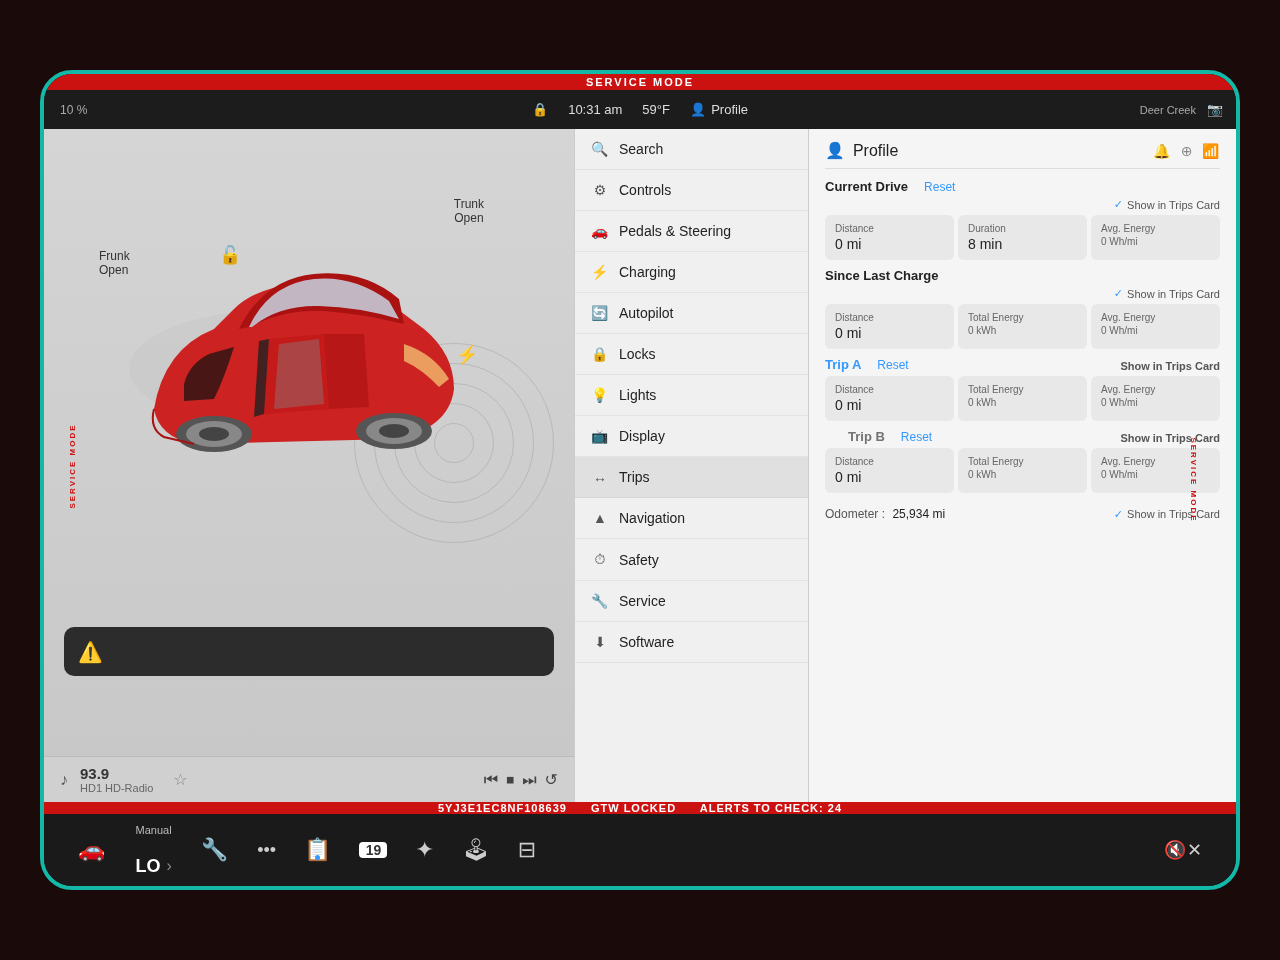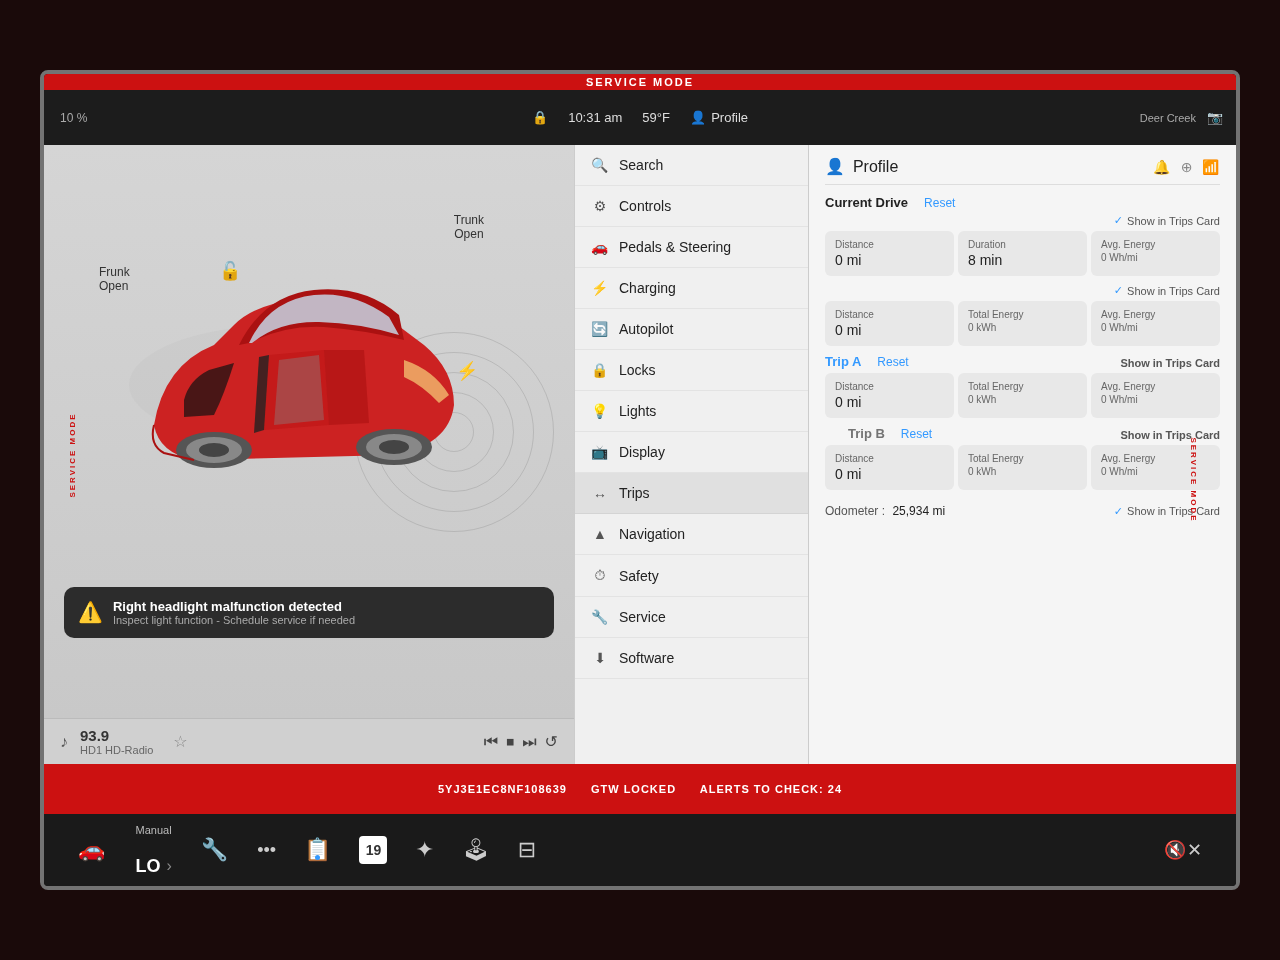--- a/index.html
+++ b/index.html
@@ -10,22 +10,22 @@
       align-items: center;
       width: 1280px;
       height: 960px;
       font-family: -apple-system, BlinkMacSystemFont, 'Segoe UI', sans-serif;
       overflow: hidden;
     }
     .screen-outer {
       width: 1200px;
       height: 820px;
       background: #111;
-      border-radius: 8px;
-      border: 4px solid #737373;
+      border-radius: 32px;
+      border: 4px solid #14b8a6;
       overflow: hidden;
       position: relative;
       display: flex;
       flex-direction: column;
     }
     
     .service-banner-top {
       background: #cc1111;
       color: white;
       text-align: center;
@@ -34,21 +34,21 @@
       letter-spacing: 2px;
       padding: 2px 0;
       width: 100%;
     }
     
     .status-bar {
       background: #1c1c1c;
       display: flex;
       align-items: center;
       justify-content: center;
-      padding: 20px 16px;
+      padding: 12px 16px;
       gap: 20px;
       font-size: 13px;
       color: #ddd;
       position: relative;
     }
     .status-bar .battery {
       position: absolute;
       left: 16px;
       font-size: 12px;
       color: #aaa;
@@ -282,21 +282,21 @@
       font-size: 12px;
       color: #555;
     }
     
     .service-bar-bottom {
       background: #cc1111;
       color: white;
       font-size: 11px;
       font-weight: bold;
       text-align: center;
-      padding: 19px 0;
+      padding: 0 0;
       letter-spacing: 1px;
     }
     
     .taskbar {
       background: #1a1a1a;
       height: 72px;
       display: flex;
       align-items: center;
       padding: 0 20px;
       gap: 0;
@@ -411,24 +411,20 @@
             <ellipse cx="300" cy="262" rx="15" ry="7" fill="#444"></ellipse>
 
             <path d="M310,175 Q340,185 355,210 L345,218 Q328,200 310,192Z" fill="#ffee88" opacity="0.6"></path>
 
             <path d="M60,240 Q55,260 70,268 L100,275" fill="none" stroke="#aa1111" stroke-width="2"></path>
           </svg>
         </div>
 
         <div class="alert-box">
           <span class="alert-icon">⚠️</span>
-          <div>
-            <div class="alert-text-main">Right headlight malfunction detected</div>
-            <div class="alert-text-sub">Inspect light function - Schedule service if needed</div>
-          </div>
         </div>
       </div>
 
       <div class="media-bar">
         <span class="media-note">♪</span>
         <div>
           <div class="media-station">93.9</div>
           <div class="media-sub">HD1 HD-Radio</div>
         </div>
         <span style="font-size:16px;color:#888;margin-left:8px;">☆</span>
@@ -524,20 +520,23 @@
         <div class="stat-cell">
           <div class="stat-label">Duration</div>
           <div class="stat-value">8 min</div>
         </div>
         <div class="stat-cell">
           <div class="stat-label">Avg. Energy</div>
           <div class="stat-sub">0 Wh/mi</div>
         </div>
       </div>
 
+      <div class="section-header">
+        <span>Since Last Charge</span>
+      </div>
       <div style="display:flex;align-items:center;justify-content:flex-end;margin-bottom:4px;">
         <span class="checkmark">✓</span>
         <span class="show-trips-label" style="margin-left:4px;">Show in Trips Card</span>
       </div>
       <div class="stats-grid">
         <div class="stat-cell">
           <div class="stat-label">Distance</div>
           <div class="stat-value">0 mi</div>
         </div>
         <div class="stat-cell">
@@ -625,21 +624,21 @@
     <div class="taskbar-item">
       <span style="font-size:22px;color:#cc2222;">🔧</span>
     </div>
     <div class="taskbar-item">
       <span style="font-size:18px;color:#ccc;">•••</span>
     </div>
     <div class="taskbar-item active-dot">
       <span style="font-size:22px;">📋</span>
     </div>
     <div class="taskbar-item">
-      <div style="width:28px;height:28px;background:#fff;border-radius:4px;display:flex;align-items:center;justify-content:center;font-size:14px;font-weight:bold;color:#333;">19</div>
+      <div style="width:28px;height:16px;background:#fff;border-radius:4px;display:flex;align-items:center;justify-content:center;font-size:14px;font-weight:bold;color:#333;">19</div>
     </div>
     <div class="taskbar-item">
       <span style="font-size:22px;">✦</span>
     </div>
     <div class="taskbar-item">
       <span style="font-size:22px;">🕹</span>
     </div>
     <div class="taskbar-item">
       <span style="font-size:22px;">⊟</span>
     </div>

